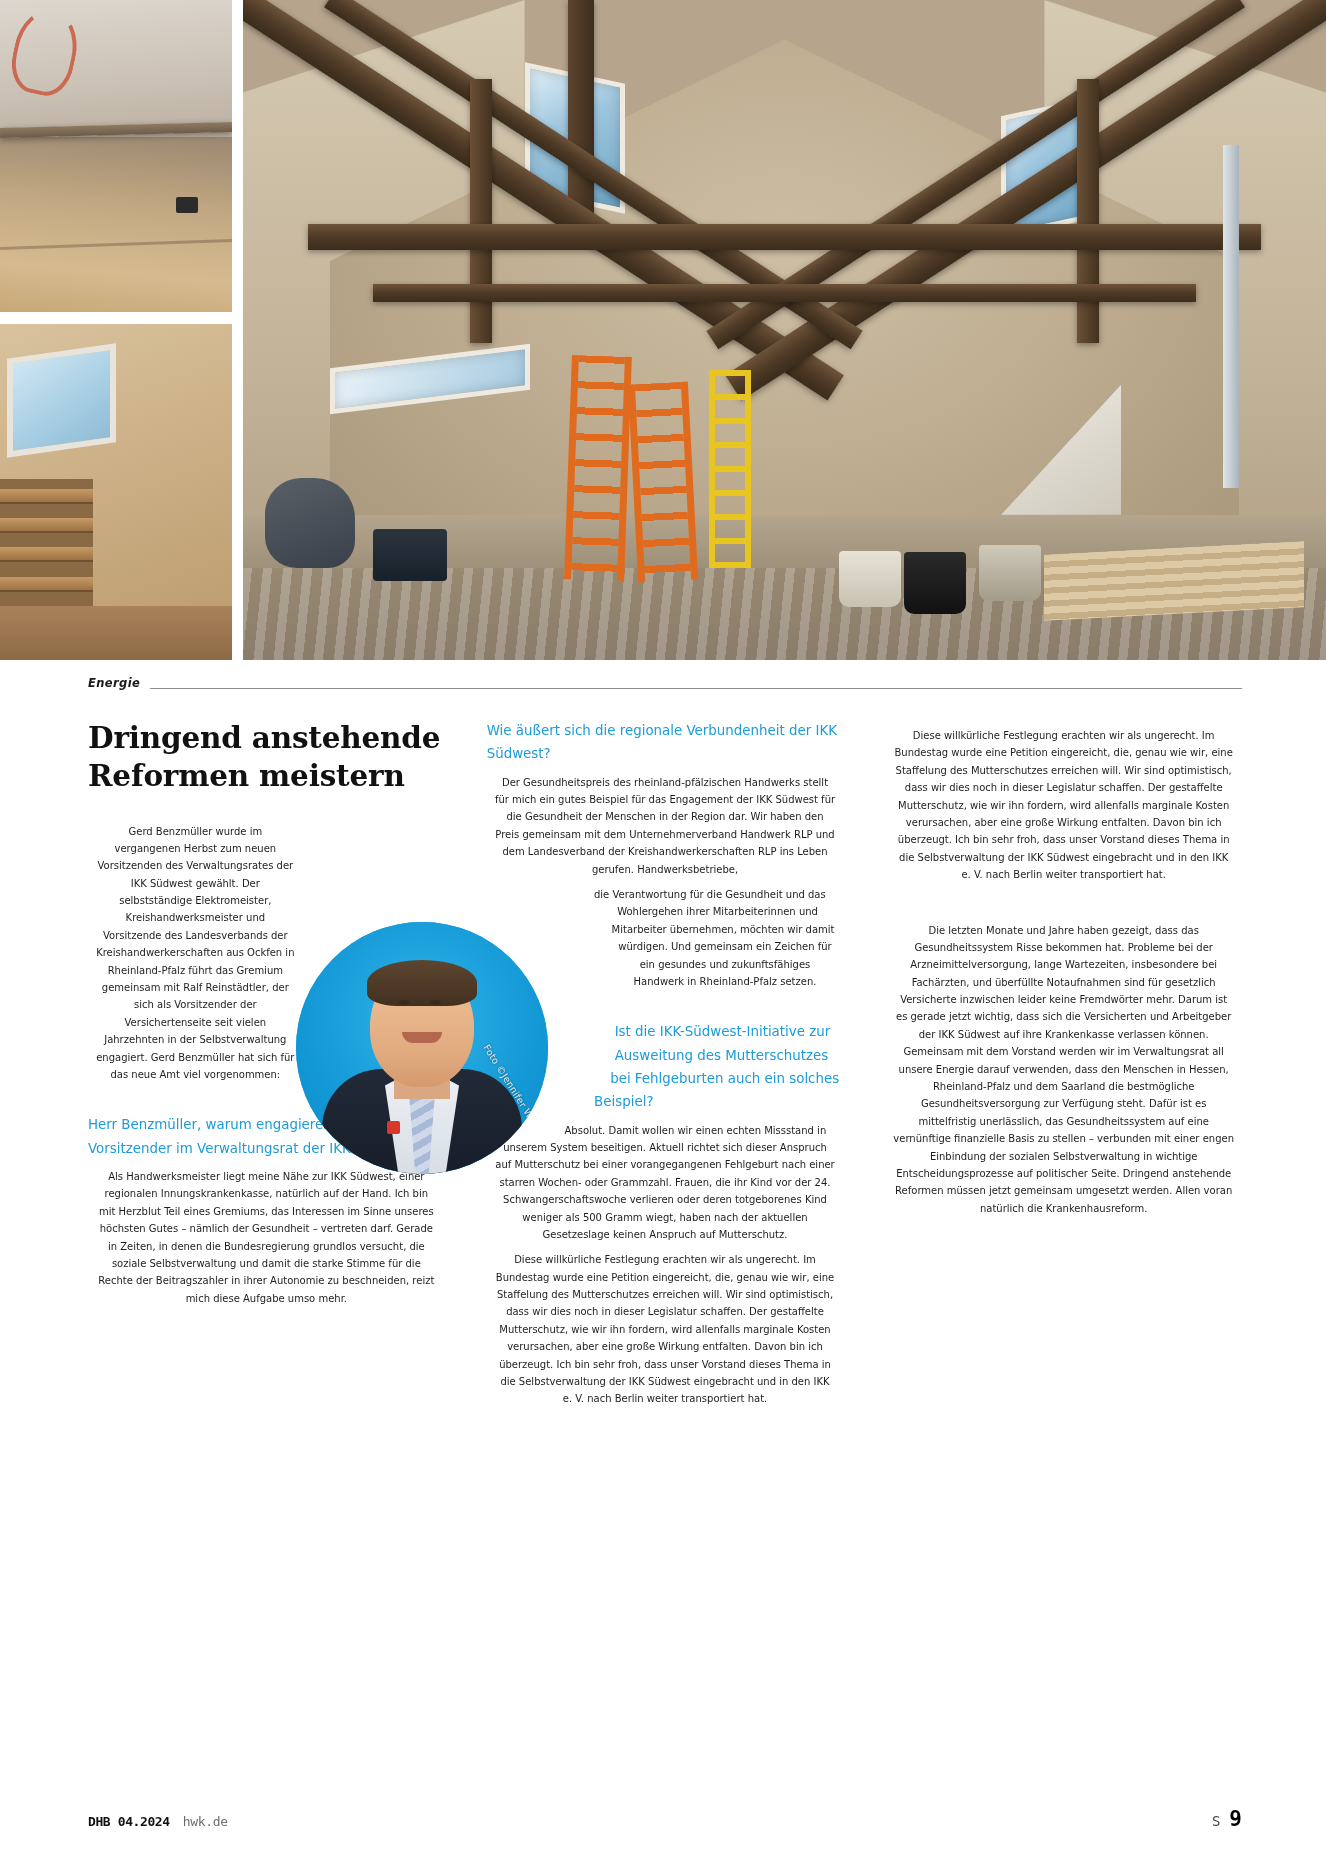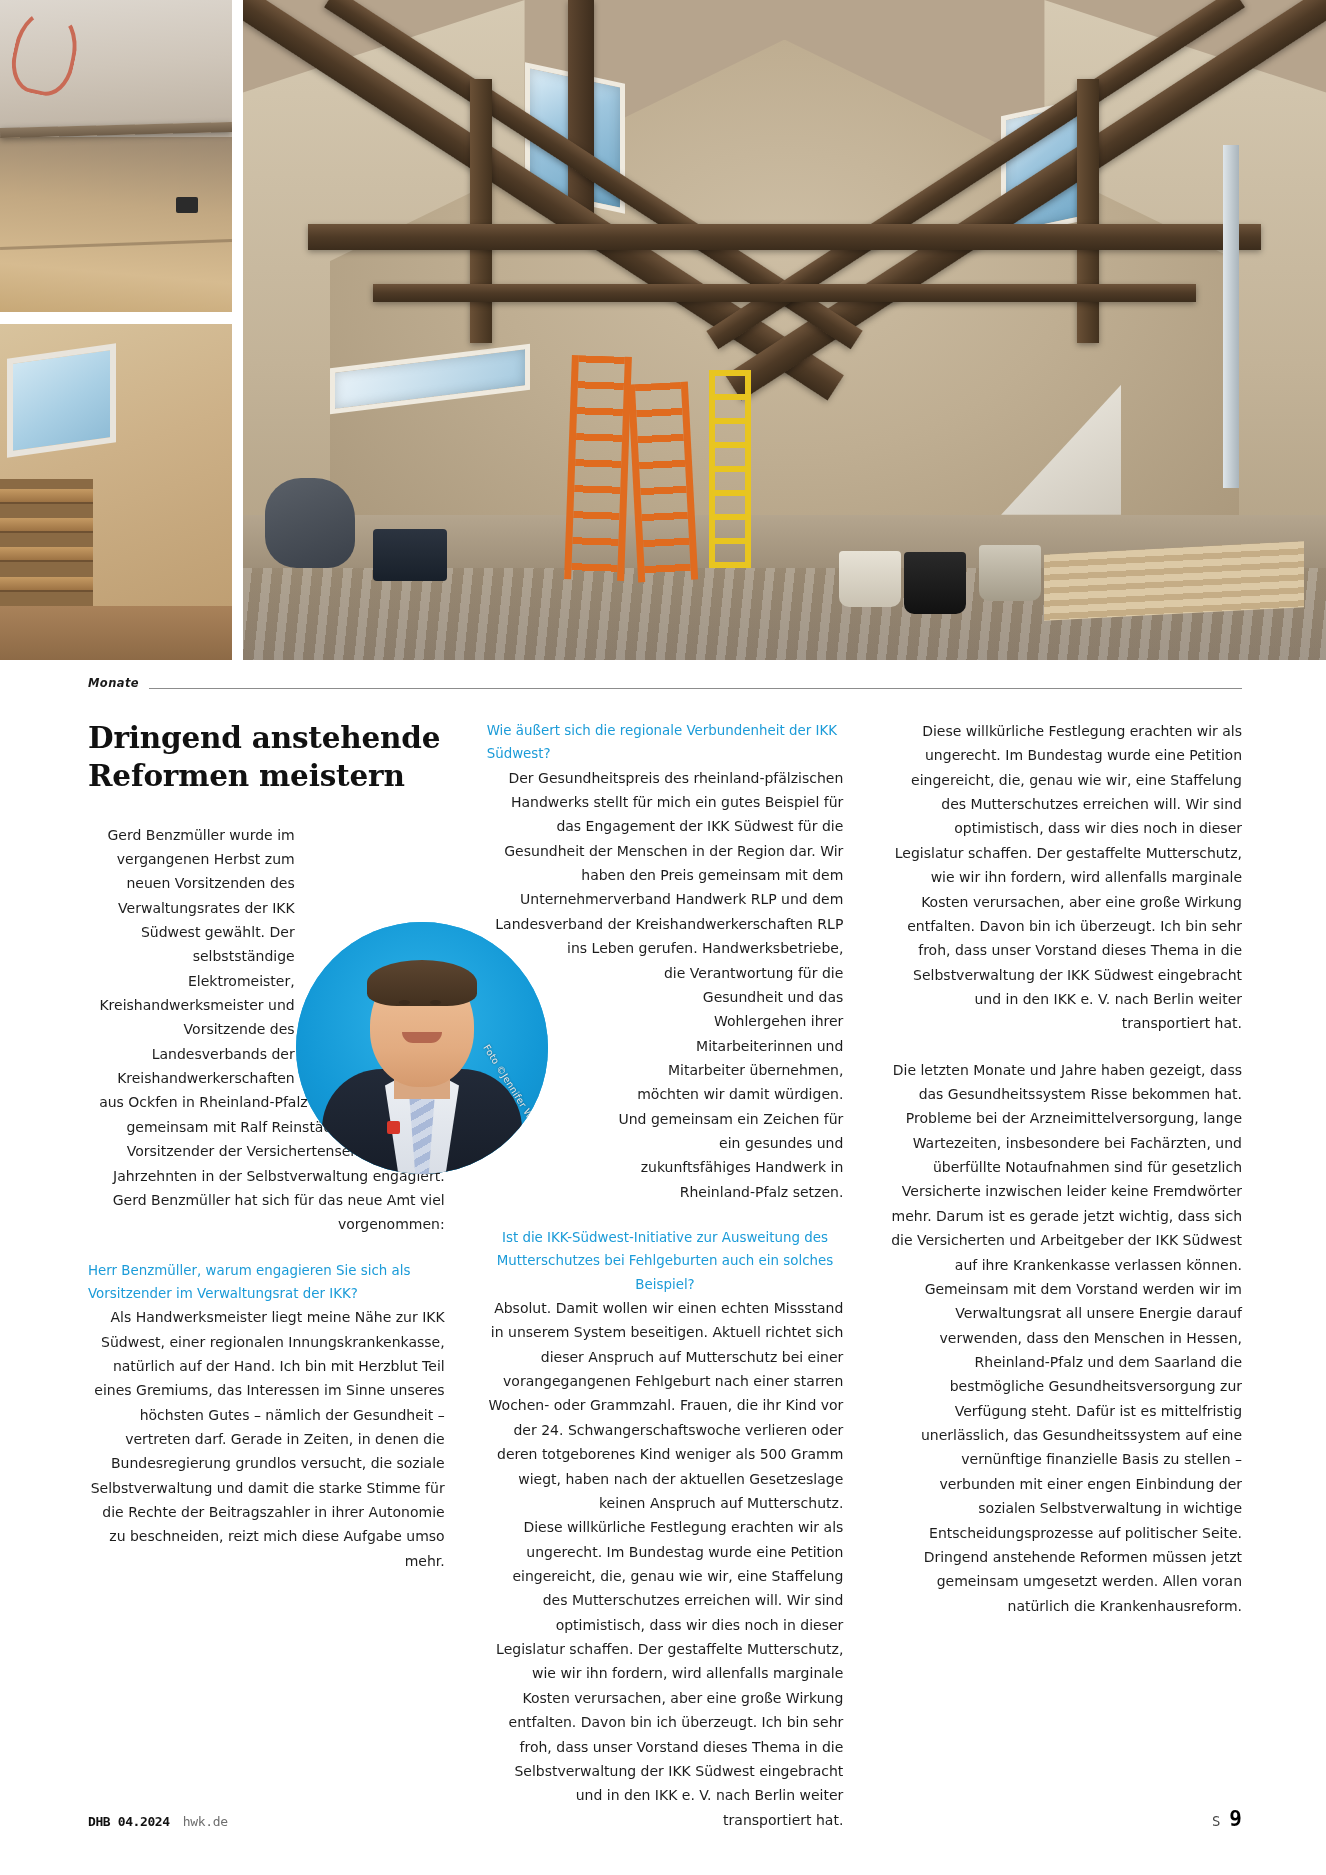--- a/index.html
+++ b/index.html
@@ -243,26 +243,26 @@
     margin: 0 0 28px 0;
     font-family: "DejaVu Serif", serif;
     font-weight: 700;
     font-size: 29.5px;
     line-height: 1.28;
     color: #111111;
     letter-spacing: -.2px;
   }
 
   p.body {
-    margin: 0;
+    margin: 8px;
     font-family: "DejaVu Sans", sans-serif;
-    font-size: 14px;
+    font-size: 10px;
     line-height: 1.74;
     color: #1d1d1d;
-    text-align: right;
+    text-align: center;
     hyphens: manual;
   }
   p.body + p.body { margin-top: 0; }
 
   h2.qhead {
     margin: 0;
     font-family: "DejaVu Sans", sans-serif;
     font-weight: 400;
     font-size: 13.4px;
     line-height: 1.74;
@@ -369,21 +369,21 @@
     shape-margin: 6px;
   }
   .wrap-mid {
     float: left;
     width: 128px;
     height: 250px;
     shape-outside: circle(128px at 4px 116px);
     -webkit-shape-outside: circle(128px at 4px 116px);
     shape-margin: 8px;
   }
-  .mid-indent { text-align: center; }
+  .mid-indent { text-align: left; }
 
   
   .footer {
     position: absolute;
     left: 88px;
     right: 84px;
     bottom: 44px;
     display: flex;
     align-items: baseline;
     justify-content: space-between;
@@ -484,21 +484,21 @@
     <div class="bucket bk1"></div>
     <div class="bucket bk2"></div>
     <div class="bucket bk3"></div>
     <div class="plank"></div>
   </div>
 </div>
 
 <div class="article">
 
   <div class="anzeige-row">
-    <div class="anzeige-label">Monate</div>
+    <div class="anzeige-label">Energie</div>
     <div class="anzeige-rule"></div>
   </div>
 
   <div class="cols">
 
     <div class="col col-left">
       <h1 class="headline">Dringend anstehende Reformen meistern</h1>
 
       <div class="wrap-left"></div>
 

